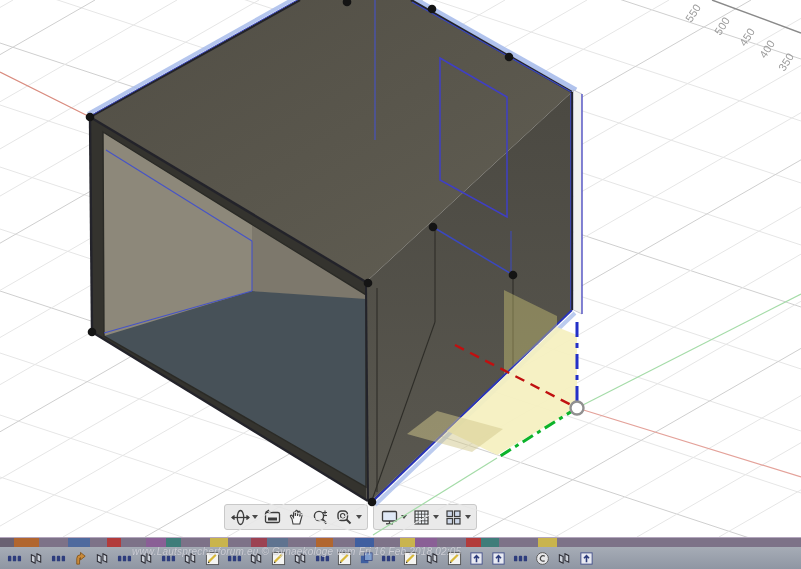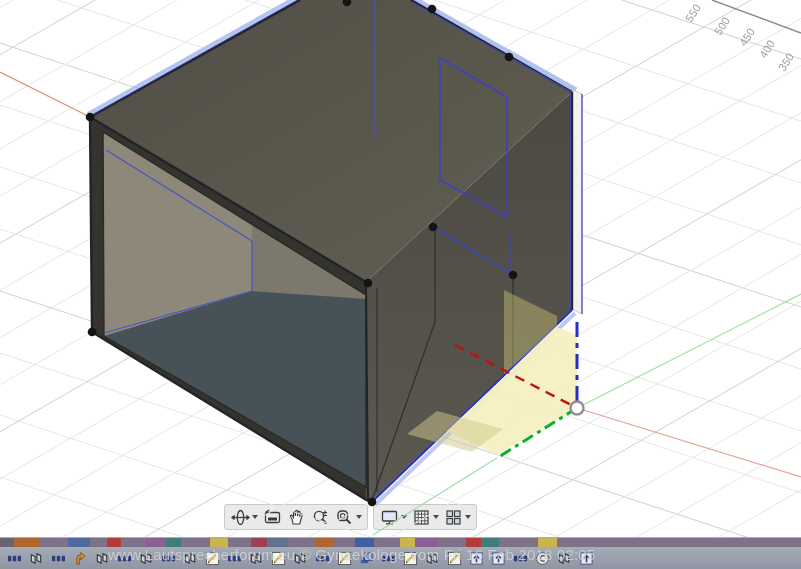--- a/index.html
+++ b/index.html
@@ -17,23 +17,23 @@
          border-top:4px solid #4a4a4a;margin:0 2px 0 0;}
   
   #taskbar{position:absolute;left:0;bottom:0;width:801px;height:32px;z-index:3;}
   #tb-previews{display:flex;height:9px;background:#7d7288;border-top:1px solid #b3a6bd;overflow:hidden;}
   #tb-previews div{height:100%;}
   #tb-icons{display:flex;align-items:center;height:23px;gap:5px;padding-left:6px;overflow:hidden;
             background:linear-gradient(#a6acb6,#8e95a2);}
   .tb-icon{width:17px;height:17px;flex:0 0 auto;display:flex;align-items:center;justify-content:center;}
   .tb-icon svg{display:block;}
   
-  #watermark{position:absolute;left:108px;top:546px;z-index:4;font-size:15px;
+  #watermark{position:absolute;left:132px;top:546px;z-index:4;font-size:10px;
              color:rgba(228,228,234,0.72);letter-spacing:0.2px;white-space:nowrap;
-             text-shadow:0 0 1px rgba(90,90,110,0.35);}
+             text-shadow:0 0 1px rgba(90,90,110,0.35);font-style:italic;}
 </style>
 </head>
 <body>
 
 <div id="stage">
 
   <svg id="vp" width="801" height="537" viewBox="0 0 801 537">
     <defs>
       <linearGradient id="gTop" x1="0" y1="0" x2="1" y2="1">
         <stop offset="0" stop-color="#514e45"></stop>

